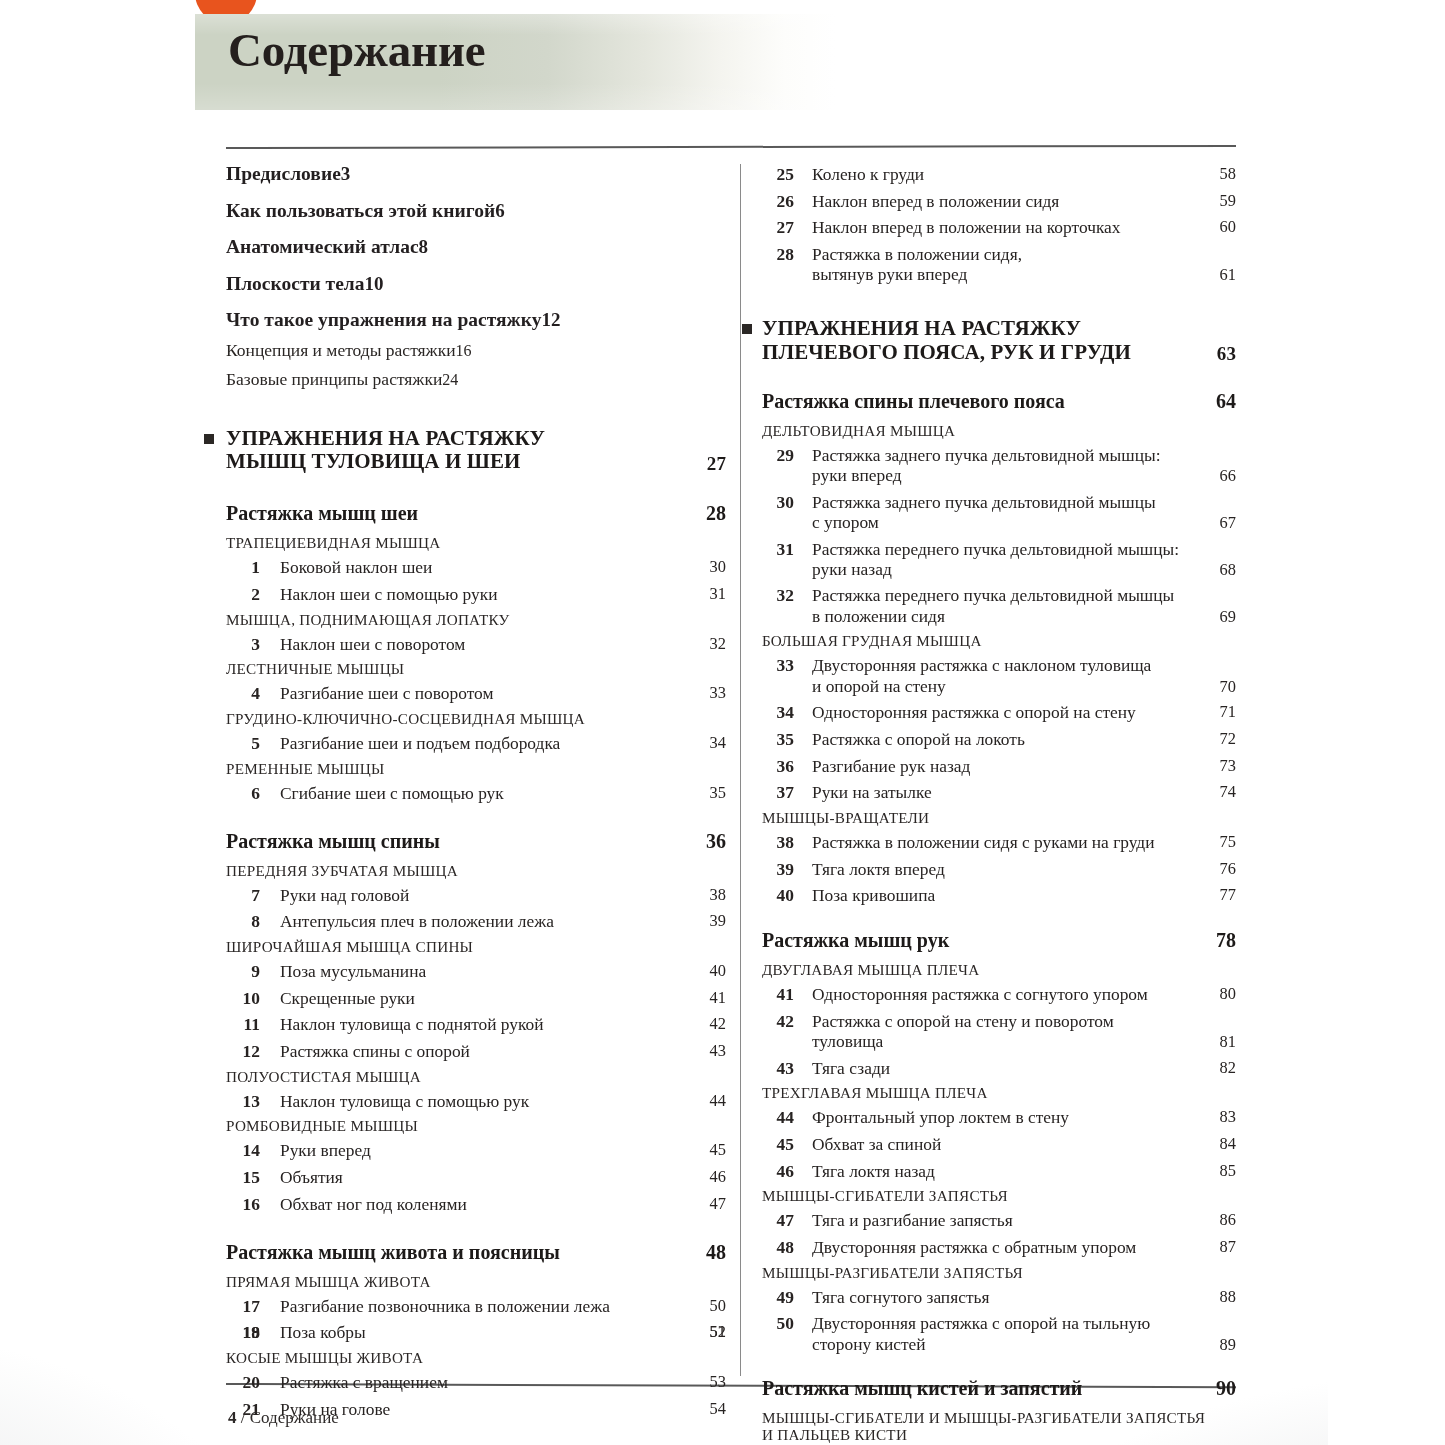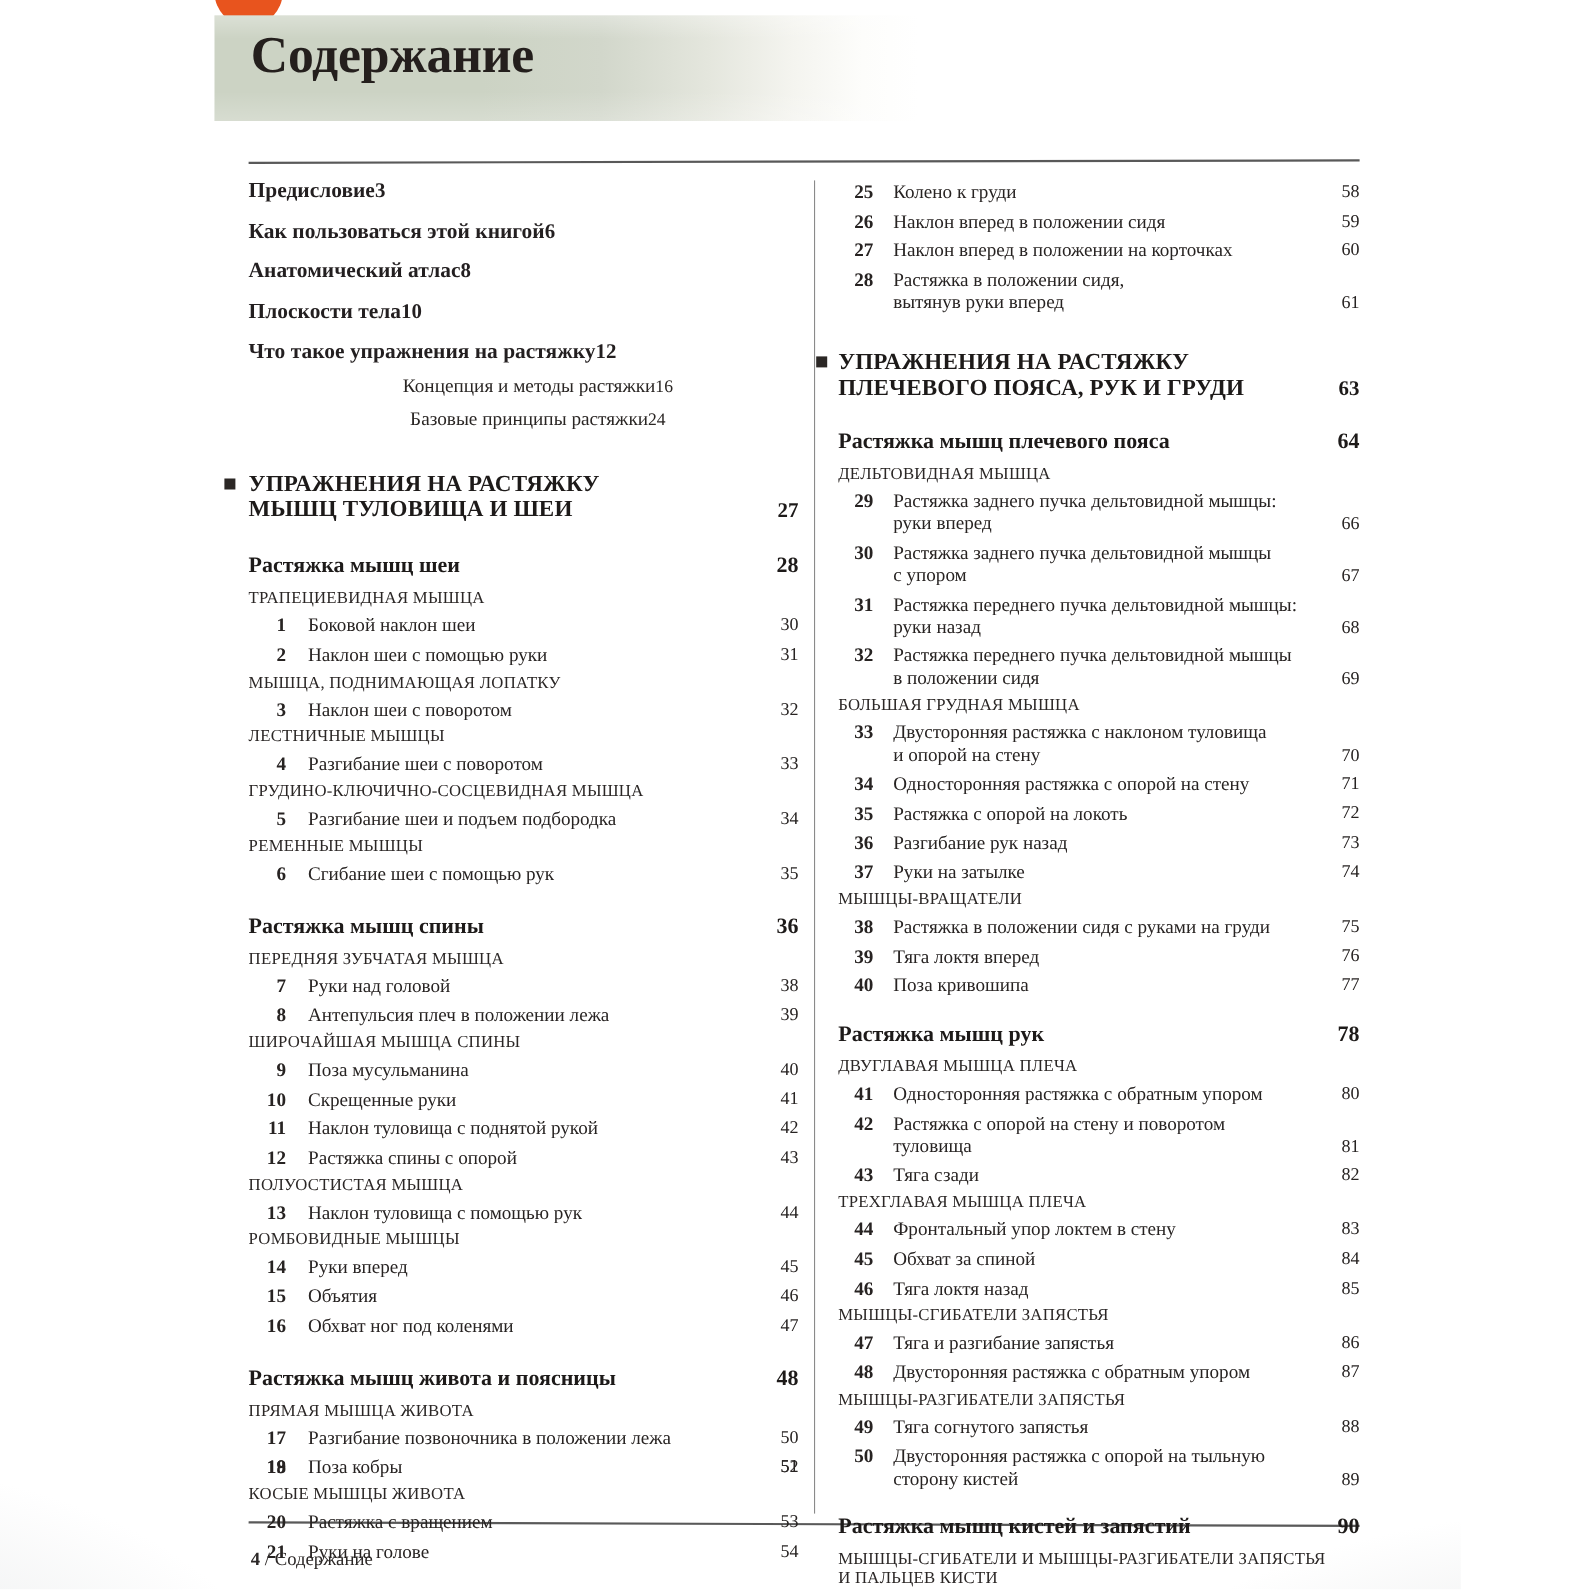--- a/index.html
+++ b/index.html
@@ -57,21 +57,21 @@
   #col-left{left:226px;width:500px;}
   #col-right{left:762px;width:474px;}
 
   
   .lvl-top{font-size:19.5px;font-weight:700;line-height:1.0;
            margin-bottom:17px;position:relative;color:#231f20;}
   .lvl-top .pg{font-size:19px;font-weight:700;top:0;}
 
   
   .lvl-sub{font-size:17.5px;font-weight:400;line-height:1.0;
-           margin-left:26px;margin-bottom:12px;position:relative;color:#2a2624;text-align:center;}
+           margin-bottom:12px;position:relative;color:#2a2624;}
   .lvl-sub .pg{font-size:16px;font-weight:400;top:1px;color:#2a2624;}
 
   
   .section{position:relative;font-size:21px;font-weight:700;line-height:1.14;
            letter-spacing:.1px;margin-bottom:8px;color:#1d1a19;}
   .section .bullet{position:absolute;left:-22px;top:7px;width:10px;height:10px;
            background:#2b2725;display:block;}
   .section .pg{position:absolute;right:0;bottom:0;font-size:19px;font-weight:700;}
   .section .line{display:block;}
 
@@ -273,21 +273,21 @@
         <span class="pg">61</span>
       </div>
       <div class="gap-lg"></div>
       <div class="section">
         <span class="bullet"></span>
         <span class="line">УПРАЖНЕНИЯ НА РАСТЯЖКУ</span>
         <span class="line">ПЛЕЧЕВОГО ПОЯСА, РУК И ГРУДИ</span>
         <span class="pg">63</span>
       </div>
       <div class="gap-md"></div>
-      <div class="group"><span>Растяжка мышц плечевого пояса</span><span class="pg">64</span></div>
+      <div class="group"><span>Растяжка спины плечевого пояса</span><span class="pg">64</span></div>
       <div class="muscle"><span>ДЕЛЬТОВИДНАЯ МЫШЦА</span></div>
       <div class="item two">
         <span class="n">29</span>
         <span class="txtwrap"><span>Растяжка заднего пучка дельтовидной мышцы:</span><span class="cont">руки вперед</span></span>
         <span class="pg">66</span>
       </div>
       <div class="item two">
         <span class="n">30</span>
         <span class="txtwrap"><span>Растяжка заднего пучка дельтовидной мышцы</span><span class="cont">с упором</span></span>
         <span class="pg">67</span>
@@ -342,21 +342,21 @@
       <div class="item">
         <span class="n">40</span>
         <span class="txtwrap"><span>Поза кривошипа</span></span>
         <span class="pg">77</span>
       </div>
       <div class="gap-md"></div>
       <div class="group"><span>Растяжка мышц рук</span><span class="pg">78</span></div>
       <div class="muscle"><span>ДВУГЛАВАЯ МЫШЦА ПЛЕЧА</span></div>
       <div class="item">
         <span class="n">41</span>
-        <span class="txtwrap"><span>Односторонняя растяжка с обратным упором</span></span>
+        <span class="txtwrap"><span>Односторонняя растяжка с согнутого упором</span></span>
         <span class="pg">80</span>
       </div>
       <div class="item two">
         <span class="n">42</span>
         <span class="txtwrap"><span>Растяжка с опорой на стену и поворотом</span><span class="cont">туловища</span></span>
         <span class="pg">81</span>
       </div>
       <div class="item">
         <span class="n">43</span>
         <span class="txtwrap"><span>Тяга сзади</span></span>

